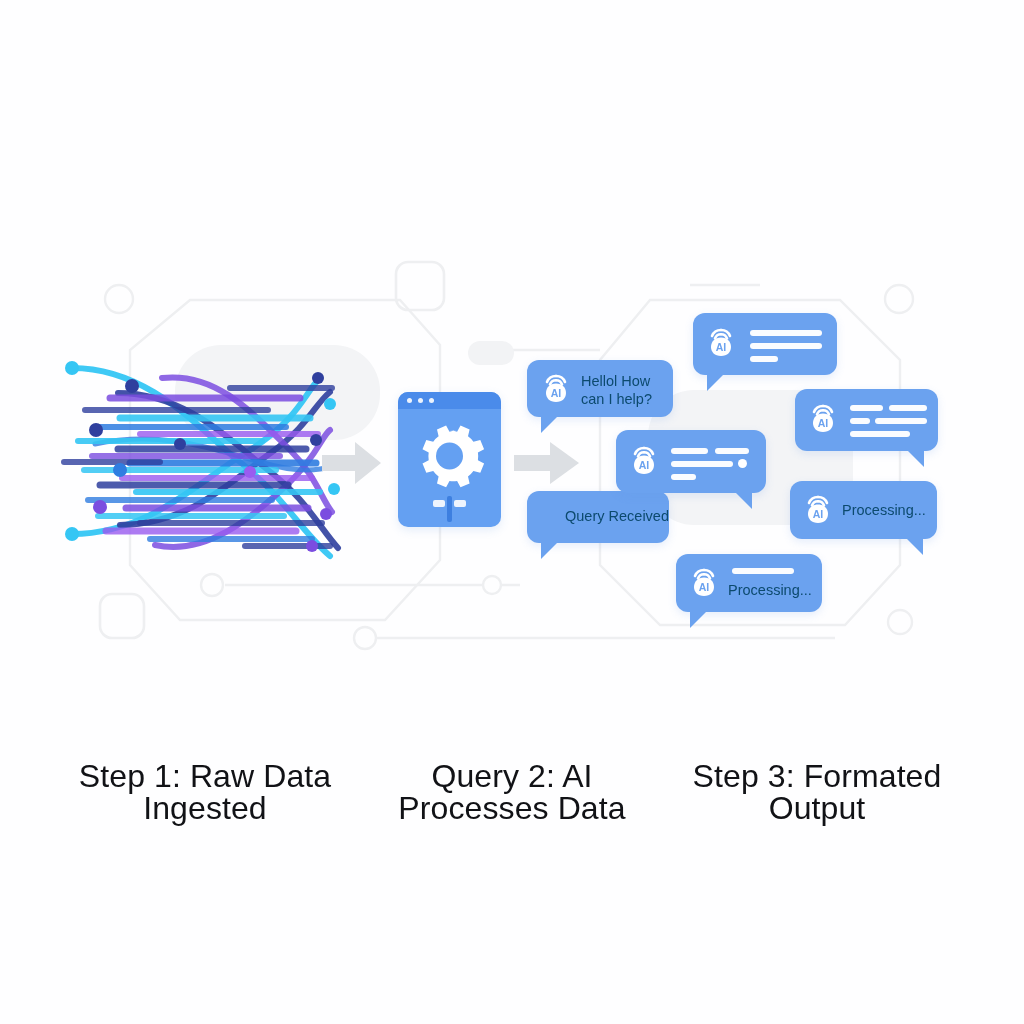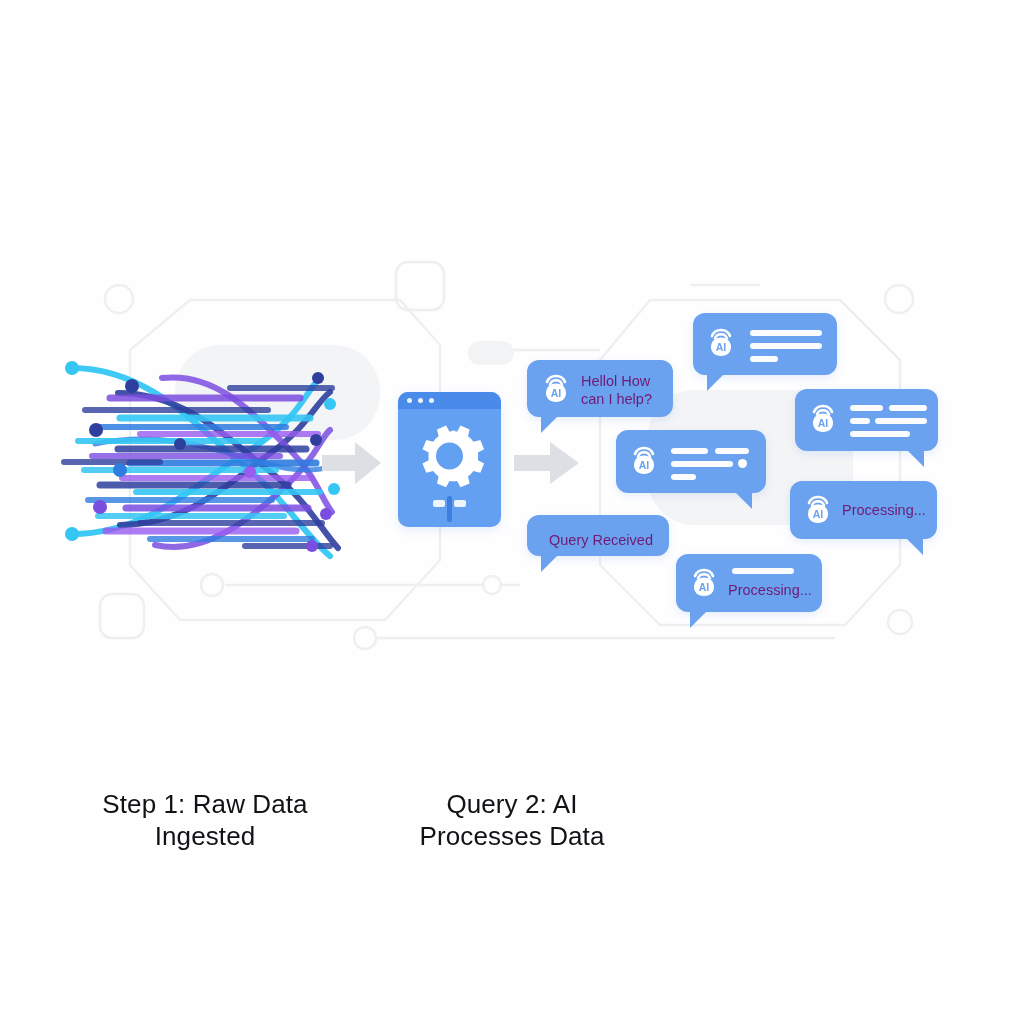--- a/index.html
+++ b/index.html
@@ -12,25 +12,24 @@
   }
   .stage{position:absolute;inset:0;}
   .layer{position:absolute;inset:0;}
 
   
   .captions{position:absolute;left:0;right:0;top:760px;height:80px;}
   .caption{
     position:absolute;
     text-align:center;
     color:#111216;
-    font-size:26px;
+    font-size:32px;
     line-height:32px;
     letter-spacing:.1px;
     white-space:pre-line;
-    margin-top:28px;
   }
   .cap1{left:60px;width:290px;}
   .cap2{left:367px;width:290px;}
   .cap3{left:672px;width:290px;}
 
   
   .device{
     position:absolute;left:398px;top:392px;width:103px;height:135px;
     background:#64a0f2;border-radius:10px;overflow:hidden;
     box-shadow:0 3px 10px rgba(90,140,220,.16);
@@ -50,21 +49,21 @@
   .bubble{
     position:absolute;
     background:#6ba2ef;
     border-radius:12px;
     box-shadow:0 3px 9px rgba(100,150,230,.16);
   }
   .bubble .tail{position:absolute;width:0;height:0;}
   .tail-left{left:14px;bottom:-16px;border-left:0 solid transparent;border-right:19px solid transparent;border-top:19px solid #6ba2ef;}
   .tail-right{right:14px;bottom:-16px;border-left:19px solid transparent;border-right:0 solid transparent;border-top:19px solid #6ba2ef;}
   .btext{
-    position:absolute;color:#701a75;font-size:14.5px;line-height:18px;
+    position:absolute;color:#0c4a6e;font-size:14.5px;line-height:18px;
     white-space:pre-line;
   }
   .line{position:absolute;background:#ffffff;border-radius:4px;height:6px;opacity:.97;}
   .linedot{position:absolute;background:#ffffff;border-radius:50%;width:9px;height:9px;}
 
   
   .avatar{position:absolute;width:34px;height:38px;}
 
   
   .blob{position:absolute;background:#f3f4f6;border-radius:46px;}
@@ -201,21 +200,21 @@
         <path d="M23 13.5 C22 10.5 19.8 9.2 17 9.2"></path>
       </g>
       <path fill="#ffffff" d="M17 12.5c6 0 10 4 10 9.5 0 5-3.6 9-10 9s-10-4-10-9c0-5.5 4-9.5 10-9.5z"></path>
       <text x="17" y="26" font-family="Liberation Sans, sans-serif" font-size="10.5" font-weight="bold" fill="#6ba2ef" text-anchor="middle">AI</text>
     </svg>
     <div class="btext" style="left:54px;top:12px;width:88px;">Hellol How
 can I help?</div>
     <span class="tail tail-left"></span>
   </div>
 
-  <div class="bubble" style="left:527px;top:515px;width:142px;height:41px;">
+  <div class="bubble" style="left:527px;top:491px;width:142px;height:52px;text-align:right;">
     <div class="btext" style="left:22px;top:16px;width:120px;">Query Received</div>
     <span class="tail tail-left"></span>
   </div>
 
   <div class="bubble" style="left:616px;top:430px;width:150px;height:63px;">
     <svg class="avatar" style="left:11px;top:13px;" viewBox="0 0 34 38">
       <g stroke="#ffffff" stroke-width="2.6" fill="none" stroke-linecap="round">
         <path d="M8 11 C9.5 7 13 5 17 5"></path>
           <path d="M26 11 C24.5 7 21 5 17 5"></path>
         <path d="M11 13.5 C12 10.5 14.2 9.2 17 9.2"></path>
@@ -297,15 +296,17 @@
     <span class="line" style="left:56px;top:14px;width:62px;"></span>
     <div class="btext" style="left:52px;top:27px;width:95px;">Processing...</div>
     <span class="tail tail-left"></span>
   </div>
 
   <div class="captions">
     <div class="caption cap1">Step 1: Raw Data
 Ingested</div>
     <div class="caption cap2">Query 2: AI
 Processes Data</div>
+    <div class="caption cap3">Step 3: Formated
+Output</div>
   </div>
 
 </div>
 
 </body></html>

